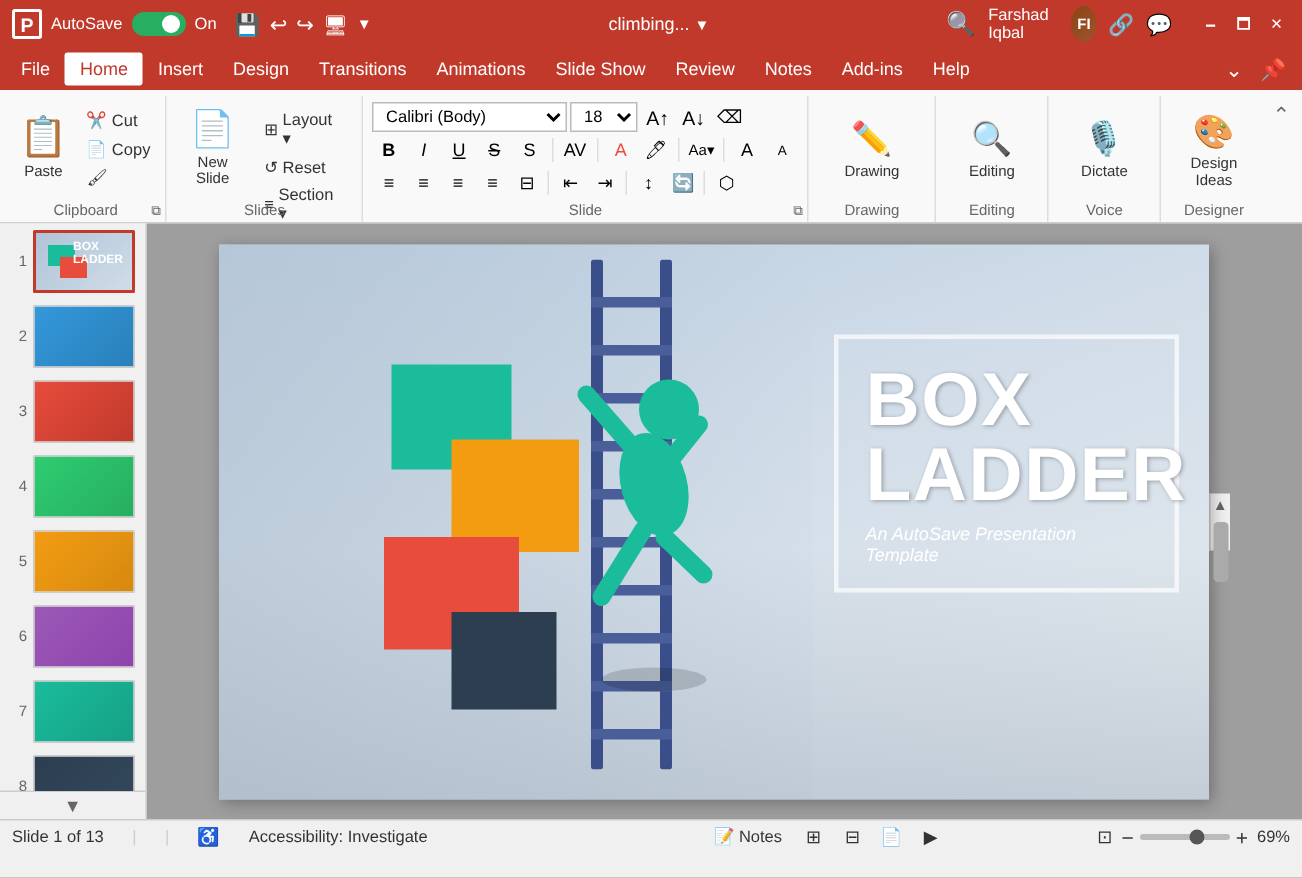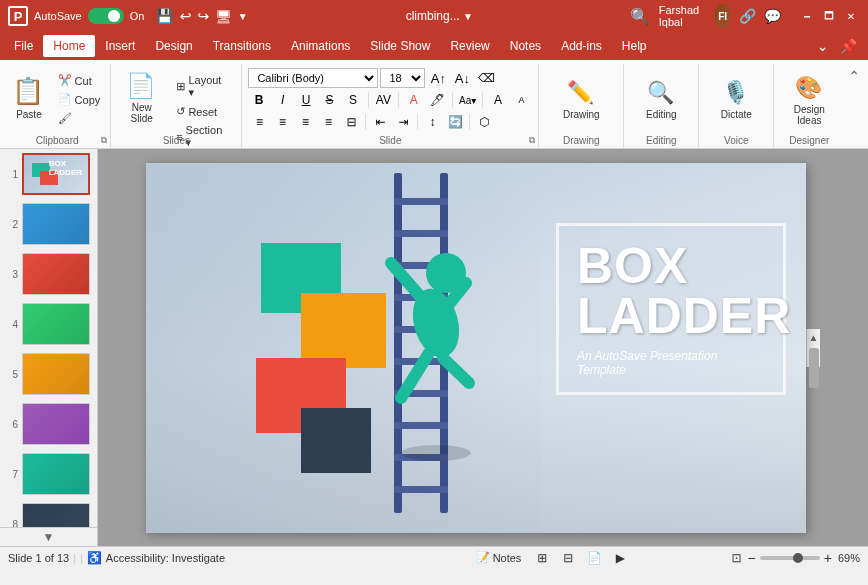--- a/index.html
+++ b/index.html
@@ -319,21 +319,21 @@
     .status-bar {
       height: 22px;
       background: #f0f0f0;
       border-top: 1px solid #ccc;
       display: flex;
       align-items: center;
       padding: 0 8px;
       font-size: 11px;
       color: #333;
     }
-    .status-left { display: flex; align-items: center; gap: 4px; flex: 1; text-align: right; }
+    .status-left { display: flex; align-items: center; gap: 19px; flex: 1; text-align: right; }
     .status-center { flex: 1; display: flex; justify-content: center; align-items: center; gap: 4px; }
     .status-right { display: flex; align-items: center; gap: 6px; }
     .notes-btn {
       display: flex; align-items: center; gap: 3px;
       cursor: pointer; padding: 2px 6px;
       border-radius: 2px;
     }
     .view-btn {
       width: 22px; height: 18px;
       display: flex; align-items: center; justify-content: center;

